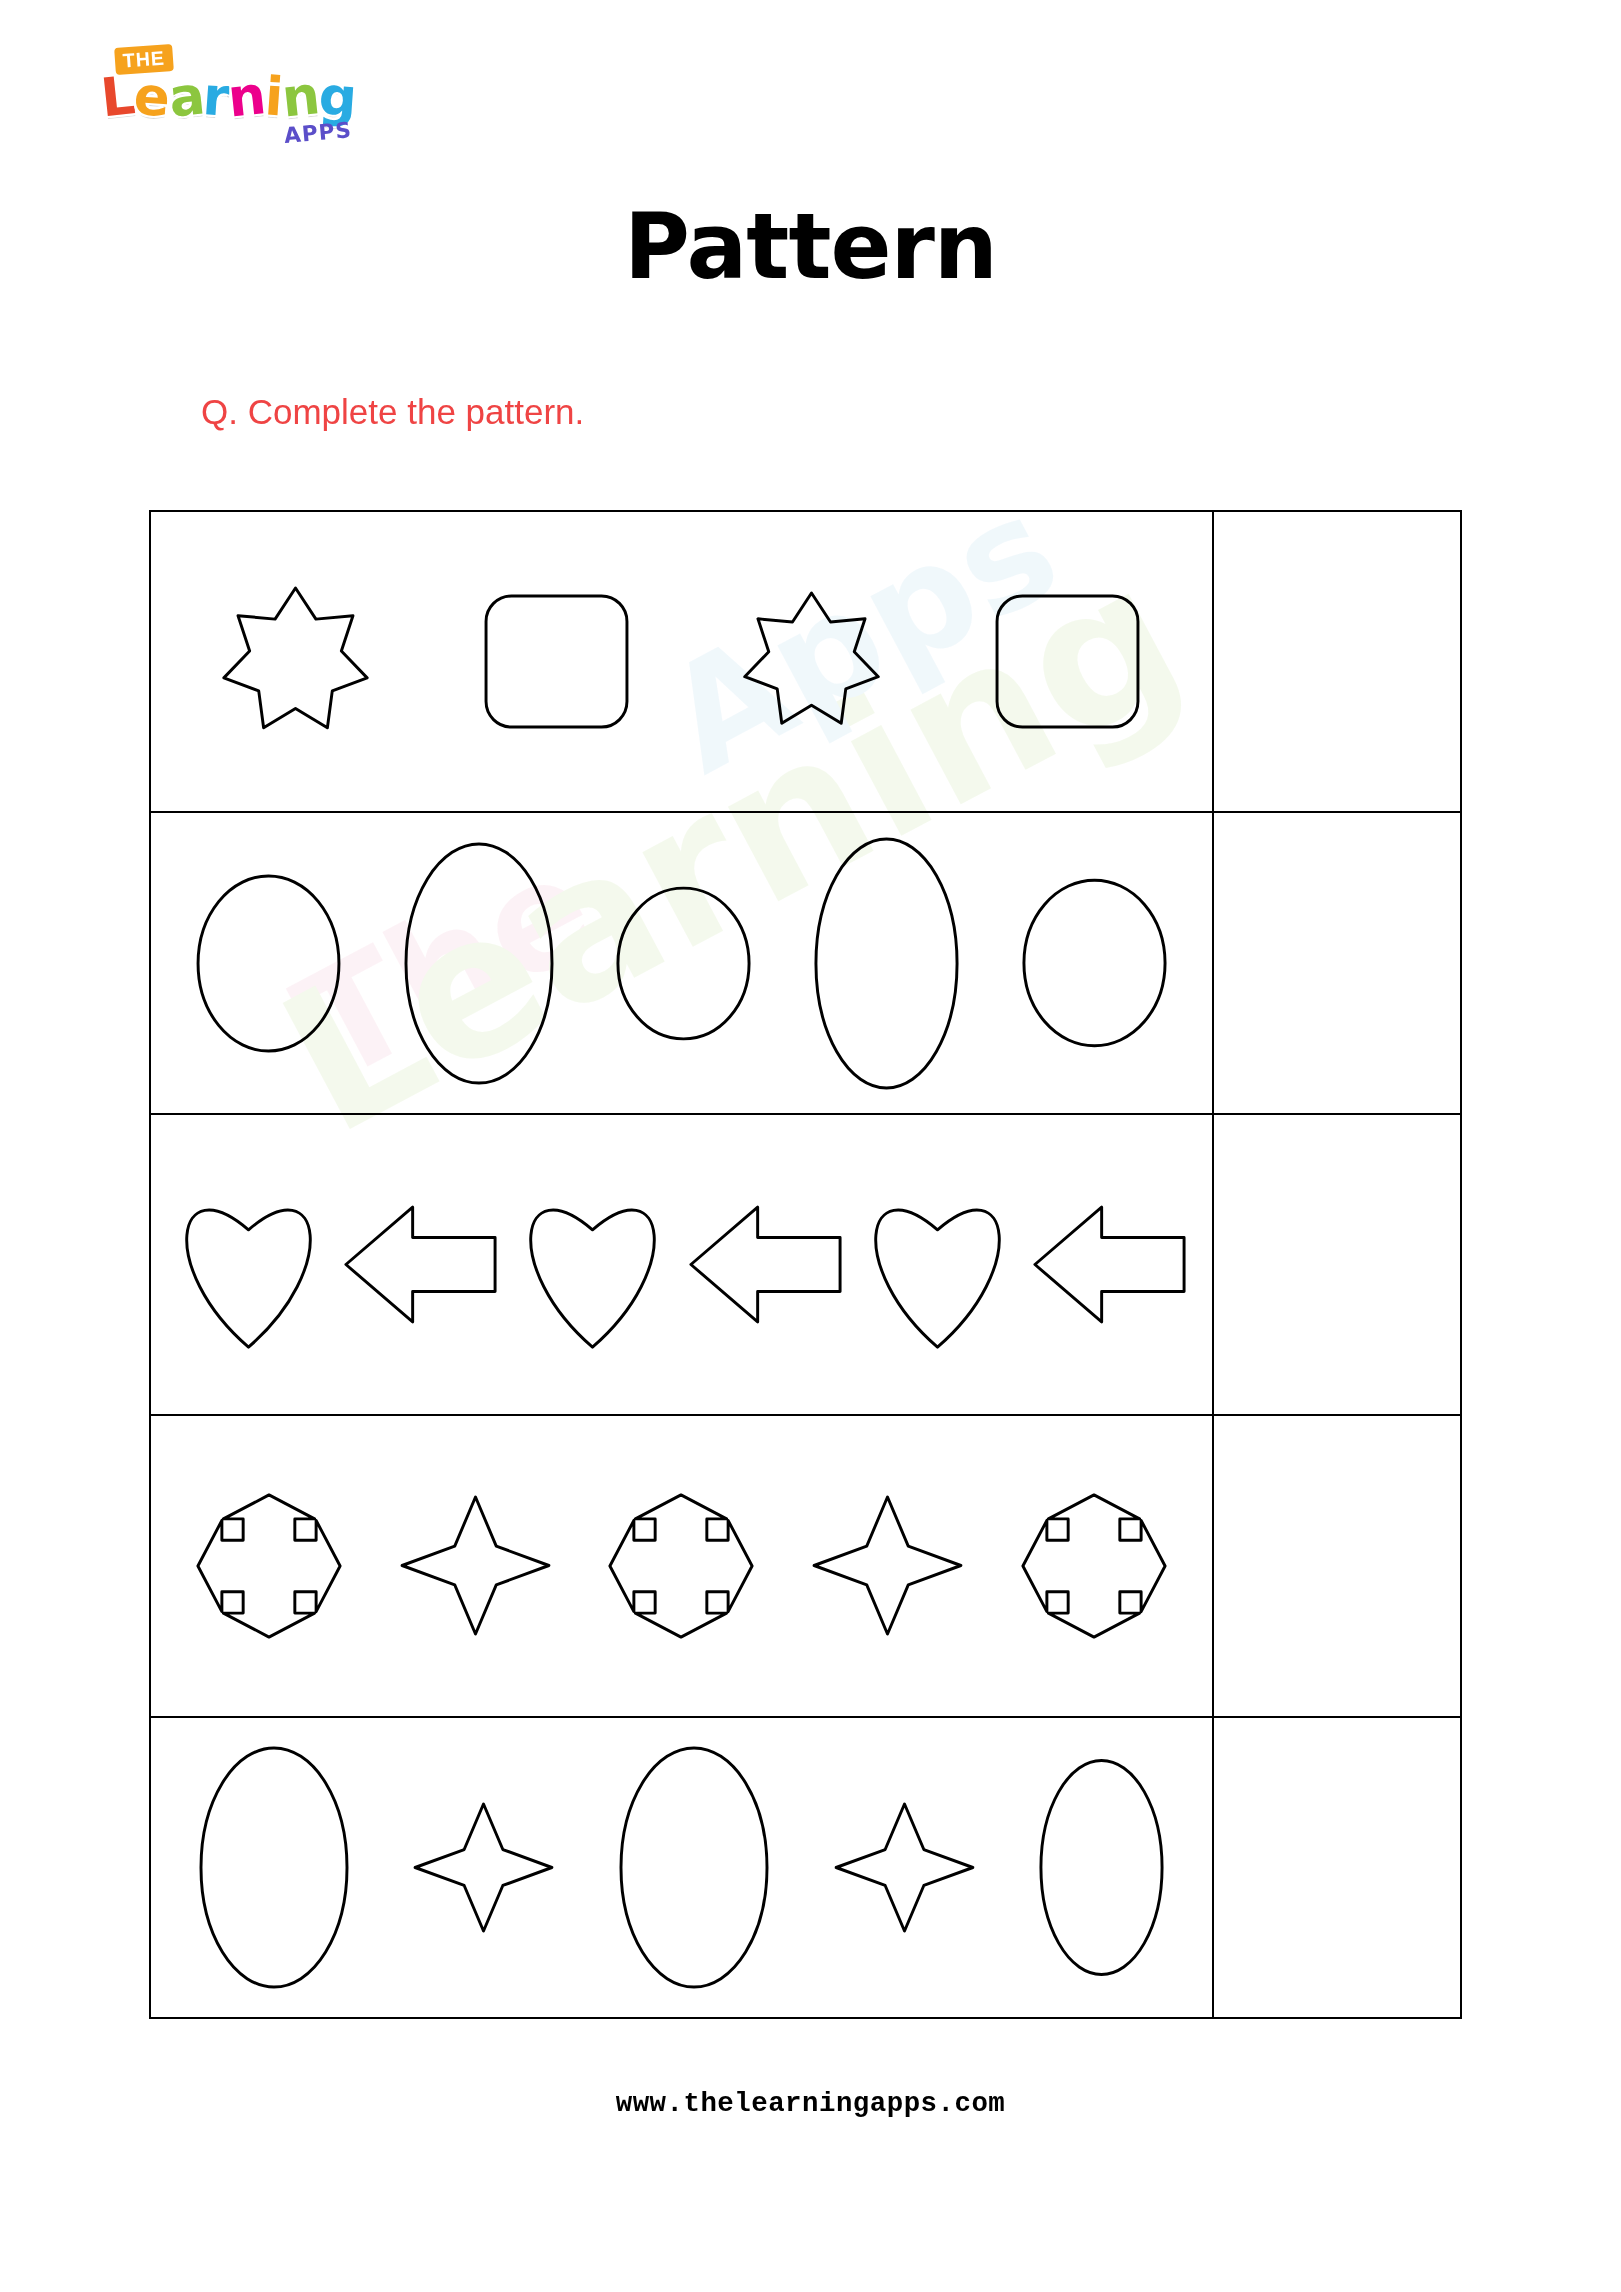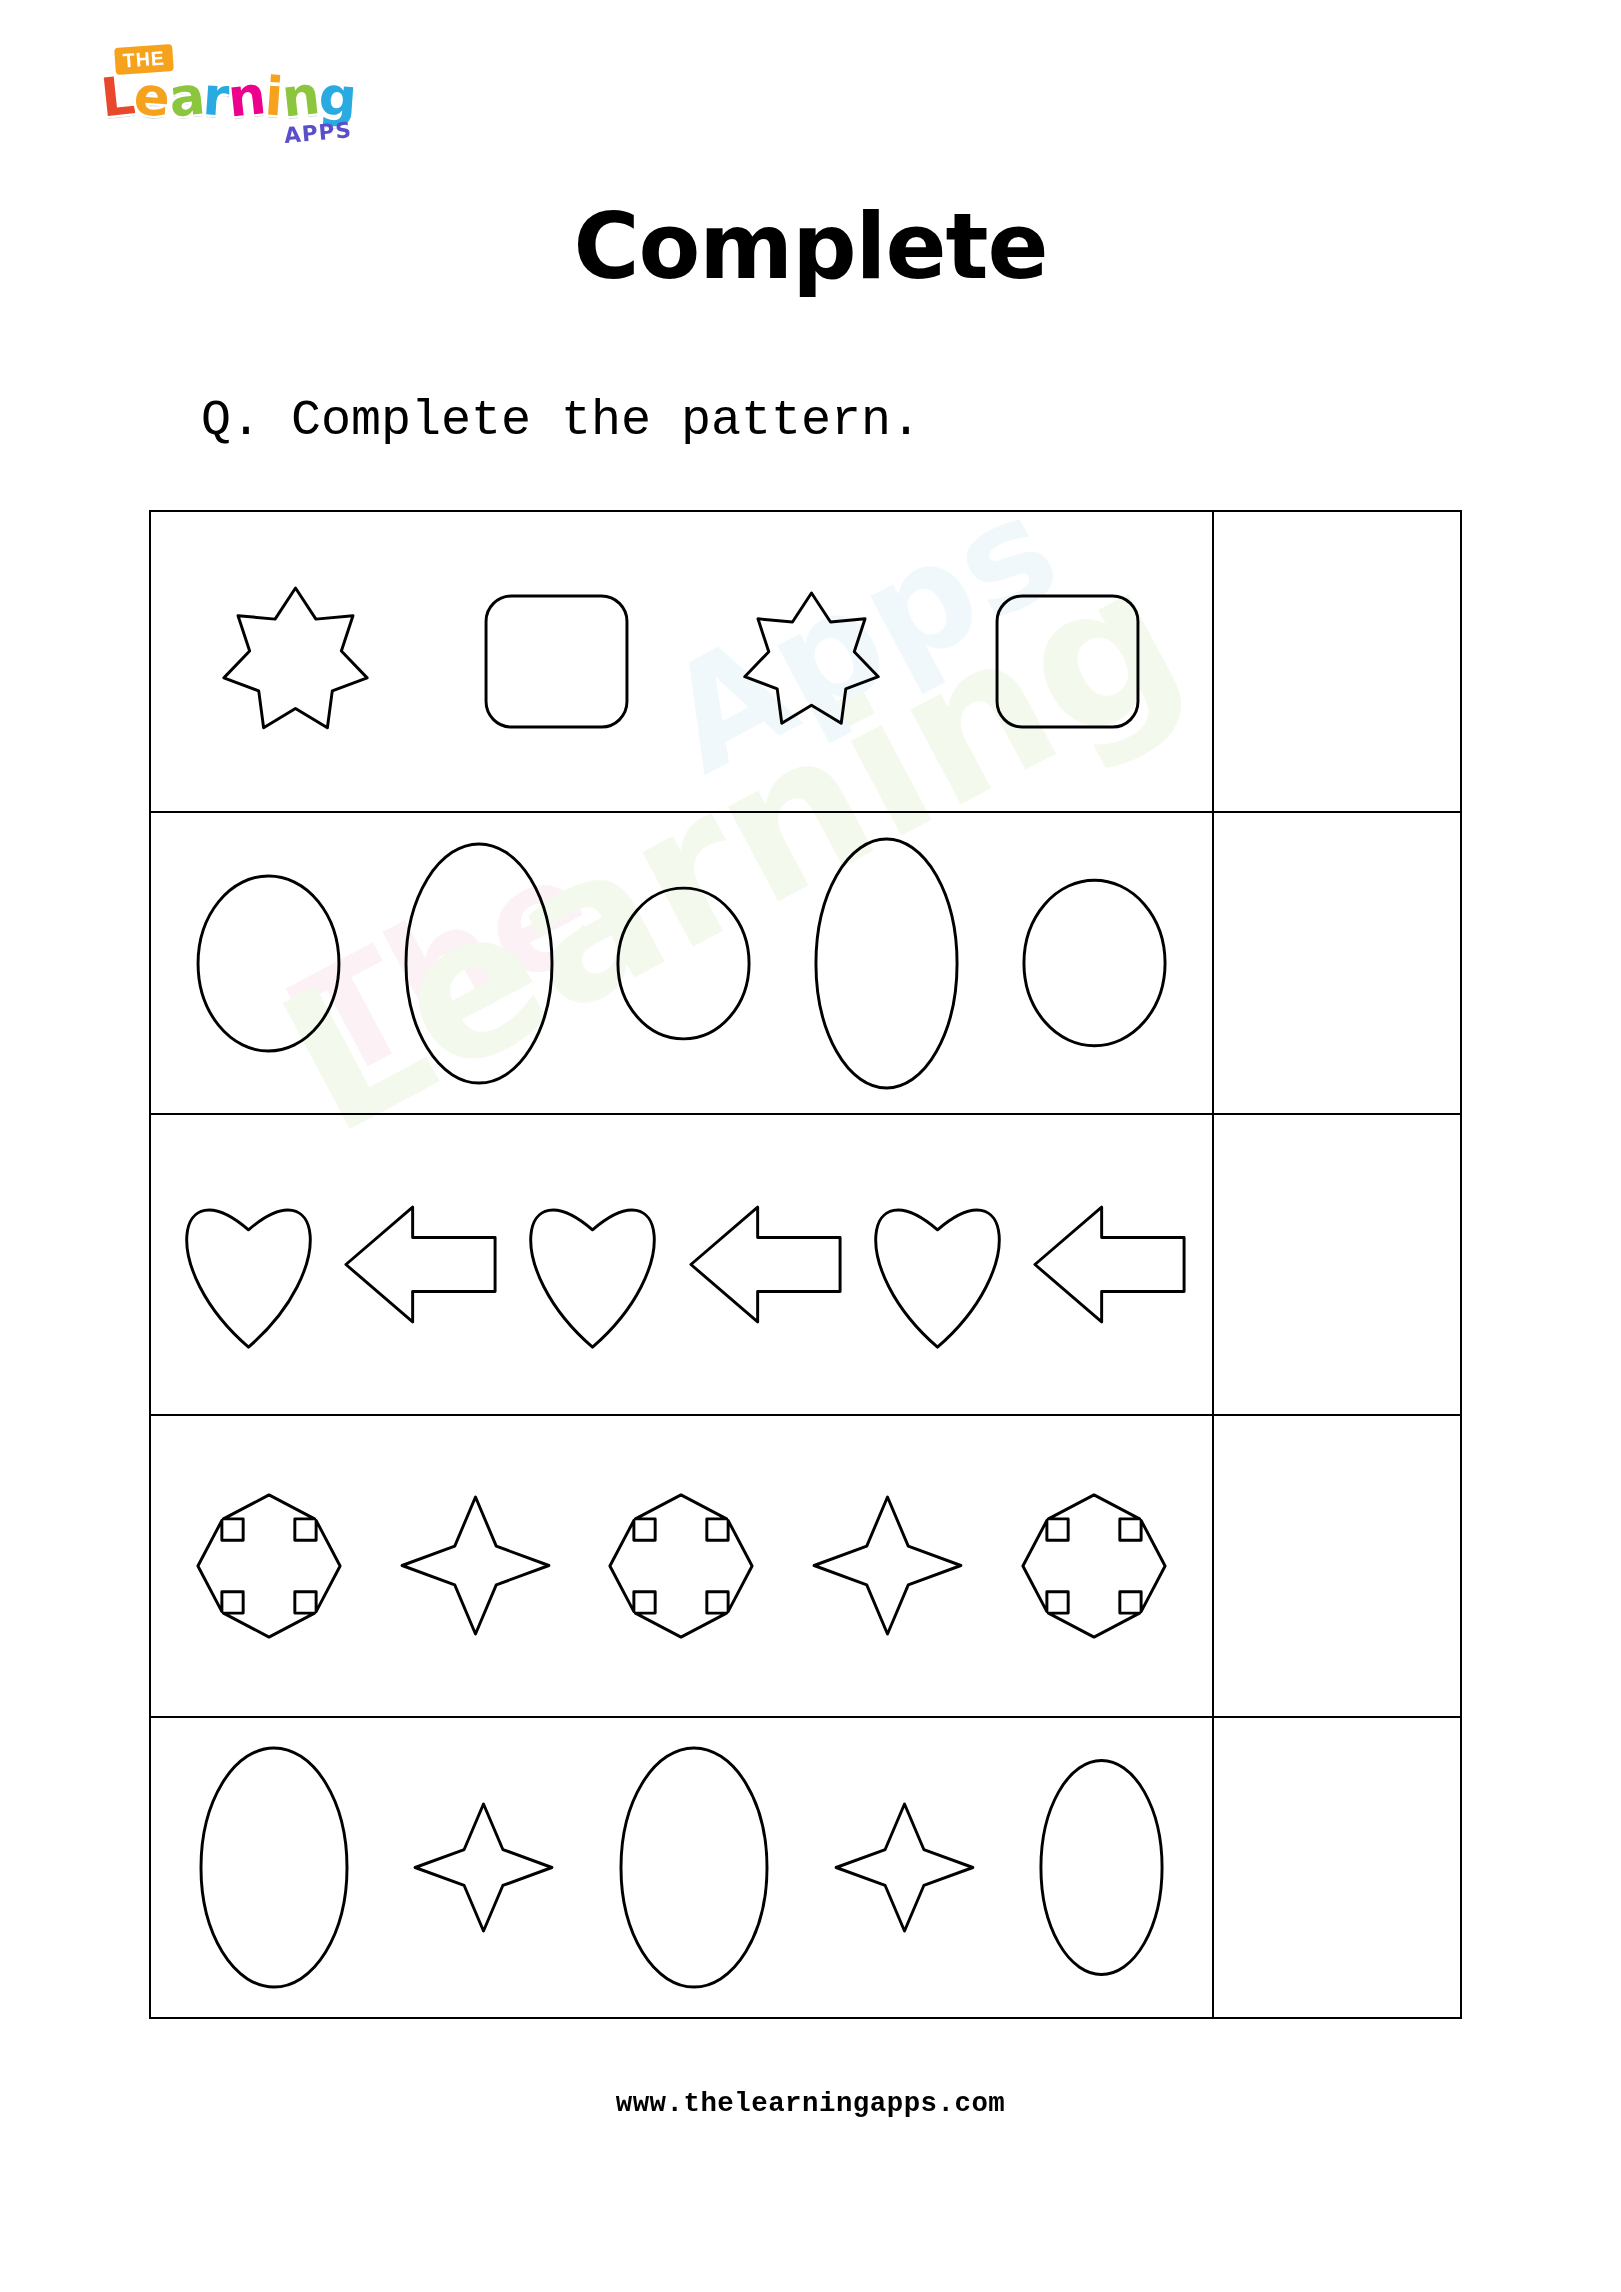--- a/index.html
+++ b/index.html
@@ -78,23 +78,23 @@
     font-size: 90px;
     letter-spacing: -1px;
     color: #000000;
   }
 
   
   #question {
     position: absolute;
     left: 201px;
     top: 392px;
-    font-family: Liberation Mono, monospace;
-    font-size: 50px;
-    color: #000000;
+    font-family: Liberation Sans, sans-serif;
+    font-size: 35px;
+    color: #ef4444;
   }
 
   
   #watermark {
     position: absolute;
     left: 235px;
     top: 588px;
     width: 980px;
     height: 980px;
     opacity: 0.22;
@@ -159,21 +159,21 @@
 </style>
 </head>
 <body>
 
 <div id="logo">
   <div class="logo-the">THE</div>
   <div class="logo-main"><span style="color: rgb(232, 72, 44); transform: rotate(-6deg);">L</span><span style="color: rgb(246, 162, 29); transform: rotate(4deg);">e</span><span style="color: rgb(140, 198, 63); transform: rotate(-6deg);">a</span><span style="color: rgb(41, 171, 226); transform: rotate(4deg);">r</span><span style="color: rgb(236, 0, 140); transform: rotate(-6deg);">n</span><span style="color: rgb(246, 162, 29); transform: rotate(4deg);">i</span><span style="color: rgb(140, 198, 63); transform: rotate(-6deg);">n</span><span style="color: rgb(41, 171, 226); transform: rotate(4deg);">g</span></div>
   <div class="logo-apps">APPS</div>
 </div>
 
-<div id="title">Complete</div>
+<div id="title">Pattern</div>
 
 <div id="question">Q. Complete the pattern.</div>
 
 <div id="watermark">
   <div class="wm-text" style="left:59px; top:294px; font-size:147px; color:#f4c7d8; transform:rotate(-28deg);">The</div>
   <div class="wm-text" style="left:9.8px; top:147px; font-size:196px; color:#cfe6b0; transform:rotate(-28deg);">Learning</div>
   <div class="wm-text" style="left:421px; top:-39px; font-size:147px; color:#bfe0f0; transform:rotate(-28deg);">Apps</div>
 </div>
 
 <div id="sheet">

